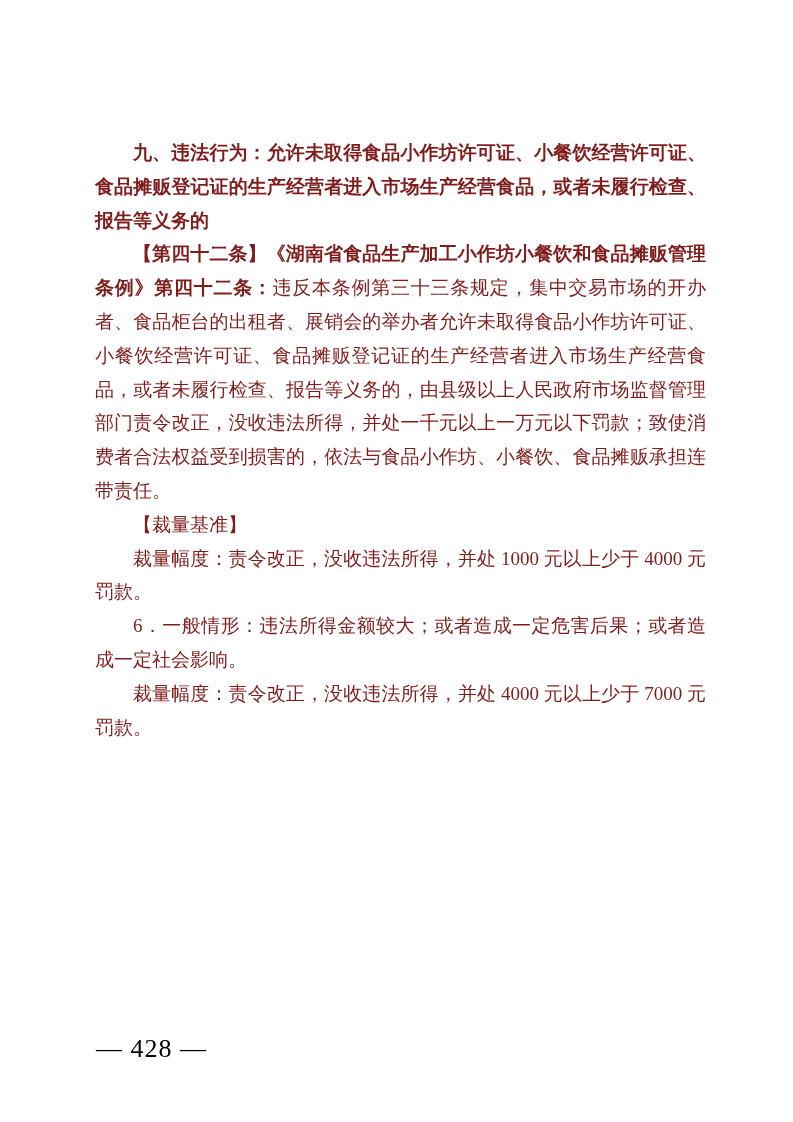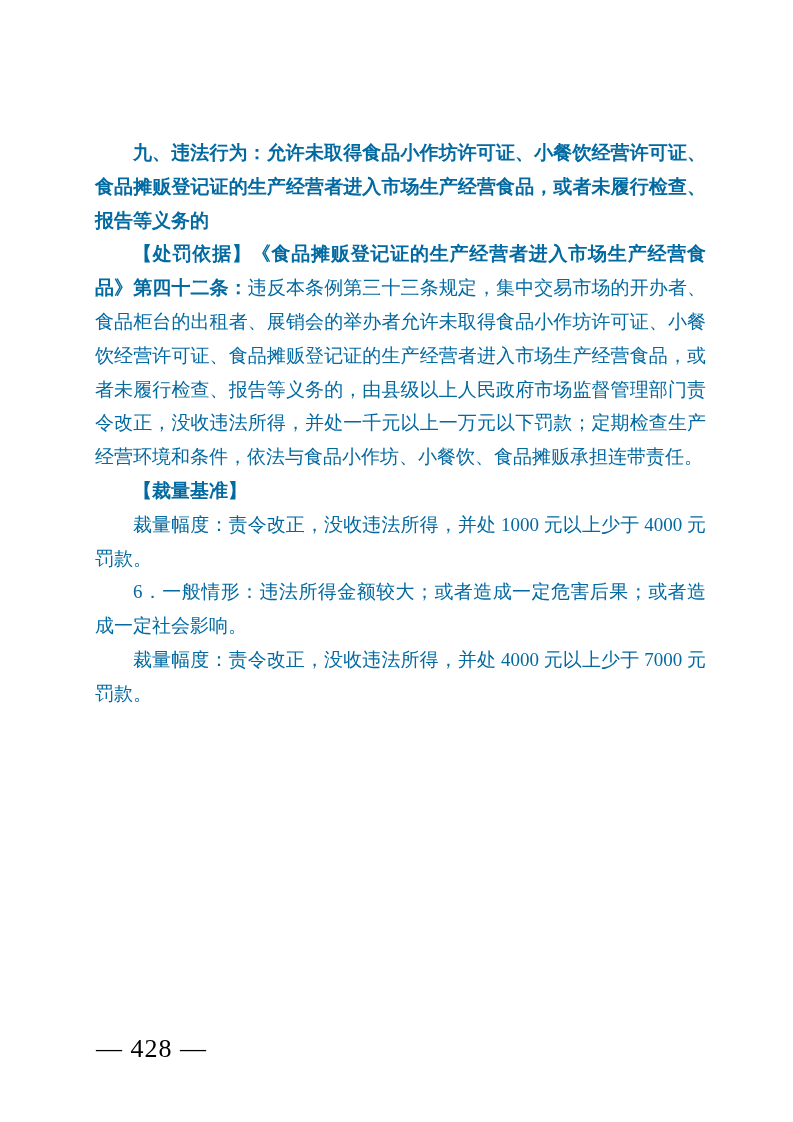--- a/index.html
+++ b/index.html
@@ -17,33 +17,33 @@
   }
   .text-block {
     position: absolute;
     left: 95px;
     top: 136px;
     width: 611px;
     font-family: "Liberation Serif", "DejaVu Serif", serif;
     font-size: 19px;
     line-height: 33.8px;
     text-align: justify;
-    color: #0369a1;
+    color: #7f1d1d;
   }
   .para {
     margin: 0;
     padding: 0;
     text-indent: 2em;
   }
   .heading {
     font-weight: 700;
     font-family: "Liberation Sans", "DejaVu Sans", sans-serif;
   }
   .bold {
-    font-weight: 700;
+    font-weight: 400;
   }
   .lead {
     font-weight: 700;
   }
   .footer {
     position: absolute;
     left: 96px;
     top: 1034px;
     font-family: "Liberation Serif", "DejaVu Serif", serif;
     font-size: 26px;
@@ -54,21 +54,21 @@
 </head>
 <body>
 
 <div class="page">
 
   <main class="text-block">
 
     <p class="para heading">九、违法行为：允许未取得食品小作坊许可证、小餐饮经营许可证、食品摊贩登记证的生产经营者进入市场生产经营食品，或者未履行检查、报告等义务的</p>
 
 
-    <p class="para"><strong class="lead">【处罚依据】《食品摊贩登记证的生产经营者进入市场生产经营食品》第四十二条：</strong><span>违反本条例第三十三条规定，集中交易市场的开办者、食品柜台的出租者、展销会的举办者允许未取得食品小作坊许可证、小餐饮经营许可证、食品摊贩登记证的生产经营者进入市场生产经营食品，或者未履行检查、报告等义务的，由县级以上人民政府市场监督管理部门责令改正，没收违法所得，并处一千元以上一万元以下罚款；定期检查生产经营环境和条件，依法与食品小作坊、小餐饮、食品摊贩承担连带责任。</span></p>
+    <p class="para"><strong class="lead">【第四十二条】《湖南省食品生产加工小作坊小餐饮和食品摊贩管理条例》第四十二条：</strong><span>违反本条例第三十三条规定，集中交易市场的开办者、食品柜台的出租者、展销会的举办者允许未取得食品小作坊许可证、小餐饮经营许可证、食品摊贩登记证的生产经营者进入市场生产经营食品，或者未履行检查、报告等义务的，由县级以上人民政府市场监督管理部门责令改正，没收违法所得，并处一千元以上一万元以下罚款；致使消费者合法权益受到损害的，依法与食品小作坊、小餐饮、食品摊贩承担连带责任。</span></p>
 
     <p class="para bold">【裁量基准】</p>
 
 
     <p class="para">裁量幅度：责令改正，没收违法所得，并处 1000 元以上少于 4000 元罚款。</p>
 
     <p class="para">6．一般情形：违法所得金额较大；或者造成一定危害后果；或者造成一定社会影响。</p>
 
     <p class="para">裁量幅度：责令改正，没收违法所得，并处 4000 元以上少于 7000 元罚款。</p>
 

